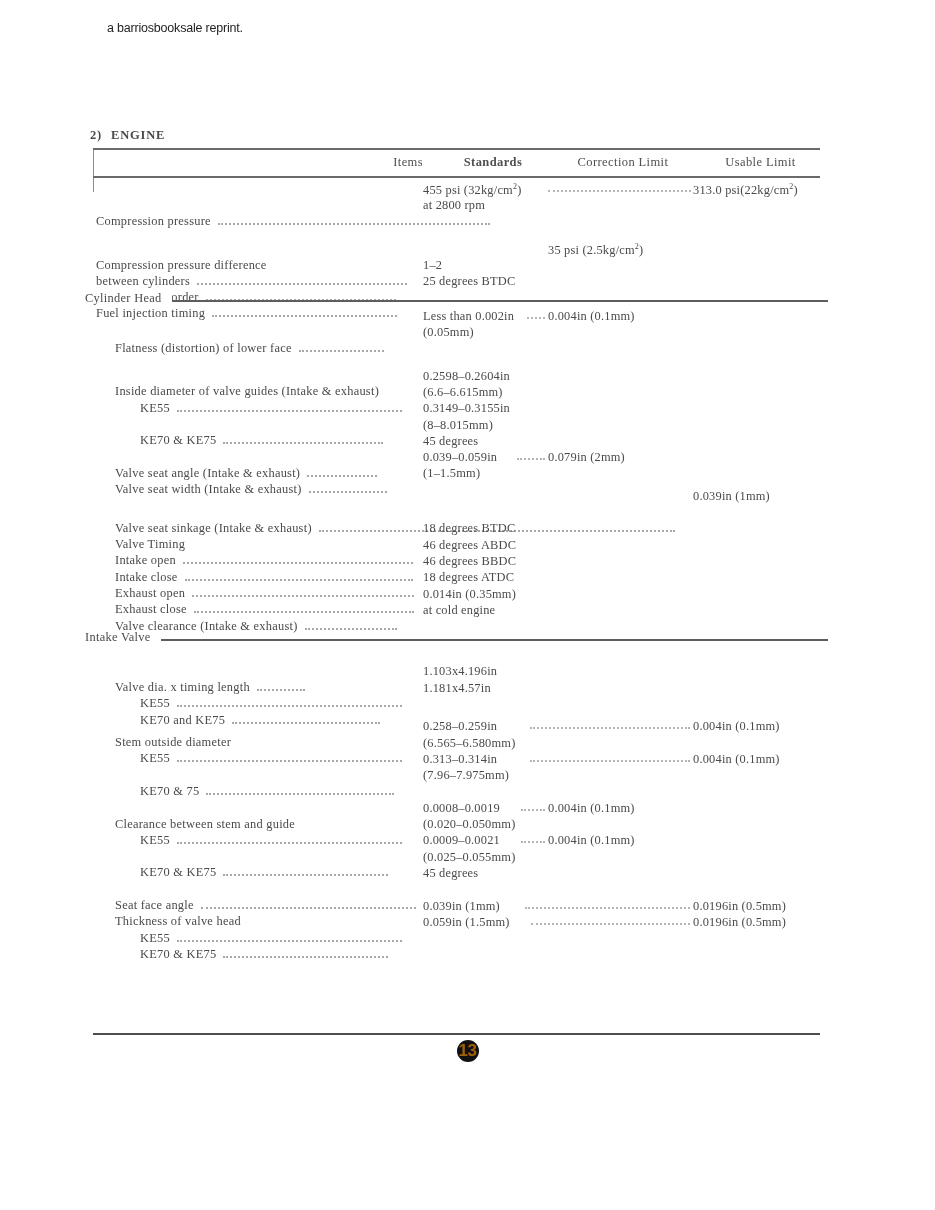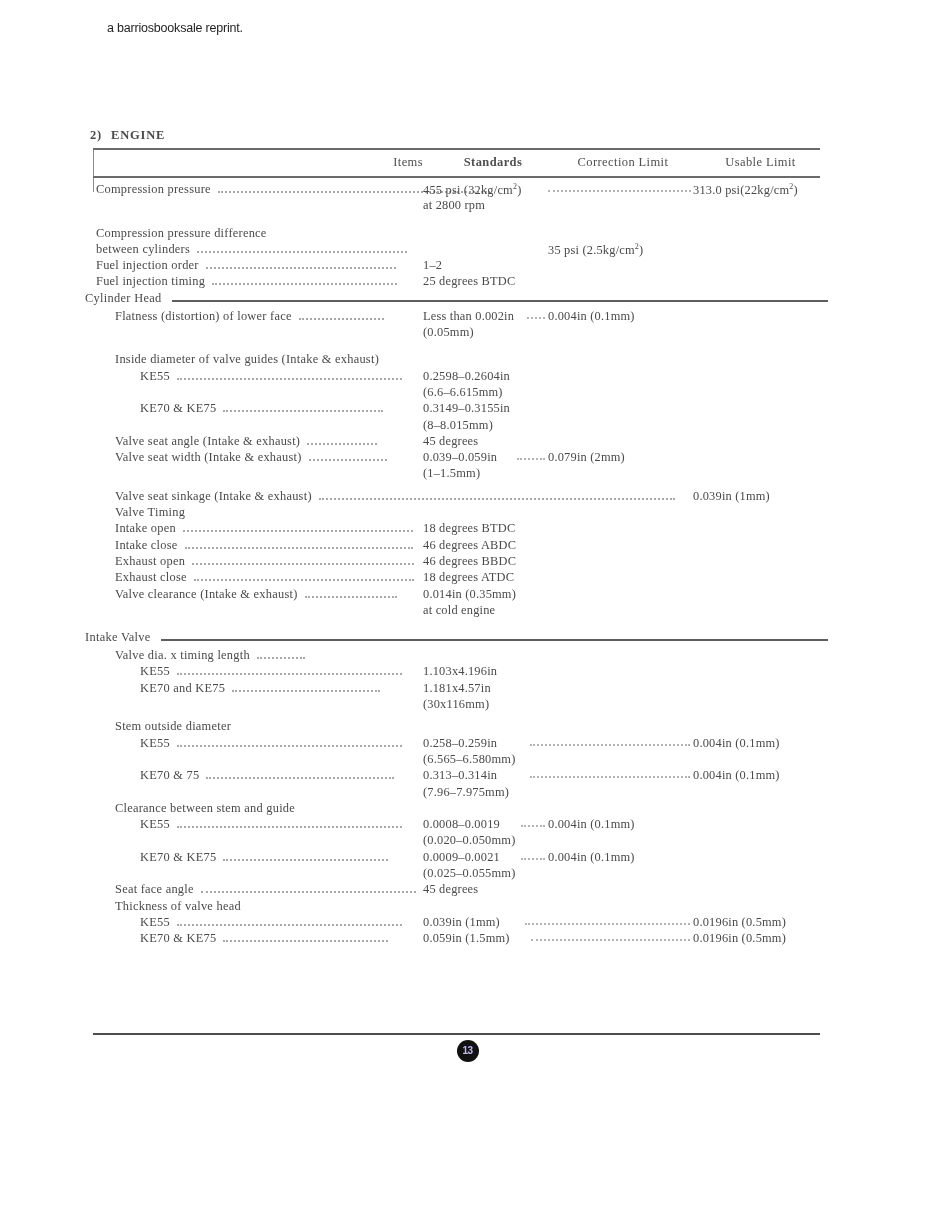--- a/index.html
+++ b/index.html
@@ -103,21 +103,21 @@
     position: absolute;
     top: 0;
     left: 0;
     display: flex;
     align-items: baseline;
   }
   .label.ind0 { left: 3px;  }
   .label.ind1 { left: 22px; }
   .label.ind2 { left: 47px; }
 
-  .label .txt { letter-spacing: 0.25px; }
+  .label .txt { letter-spacing: 0.25px; margin-top: 32px; }
 
   .leader {
     display: inline-block;
     height: 1px;
     margin-left: 7px;
     margin-bottom: 3px;
     border-bottom: 2px dotted #9a9a9a;
     opacity: .85;
   }
 
@@ -179,23 +179,23 @@
     top: 1040px;
     text-align: center;
   }
   .page-badge {
     display: inline-block;
     width: 22px;
     height: 22px;
     line-height: 22px;
     border-radius: 50%;
     background: #111;
-    color: #c4b5fd;
+    color: #a16207;
     font-family: "Liberation Sans", sans-serif;
-    font-size: 10px;
+    font-size: 17px;
     font-weight: bold;
     letter-spacing: -0.5px;
   }
 </style>
 </head>
 <body>
 
 <div class="reprint">a barriosbooksale reprint.</div>
 
 <div class="doc-heading">
@@ -386,23 +386,20 @@
         </div>
         <div class="v v-std">1.103x4.196in</div>
       </div>
       <div class="row">
         <div class="label ind2">
           <span class="txt">KE70 and KE75</span>
           <span class="leader" style="width: 148px;"></span>
         </div>
         <div class="v v-std">1.181x4.57in</div>
       </div>
-      <div class="row">
-        <div class="v v-std">(30x116mm)</div>
-      </div>
       <div style="height: 6px;"></div>
       <div class="row">
         <div class="label ind1">
           <span class="txt subhead">Stem outside diameter</span>
         </div>
       </div>
       <div class="row">
         <div class="label ind2">
           <span class="txt">KE55</span>
           <span class="leader" style="width: 225px;"></span>

